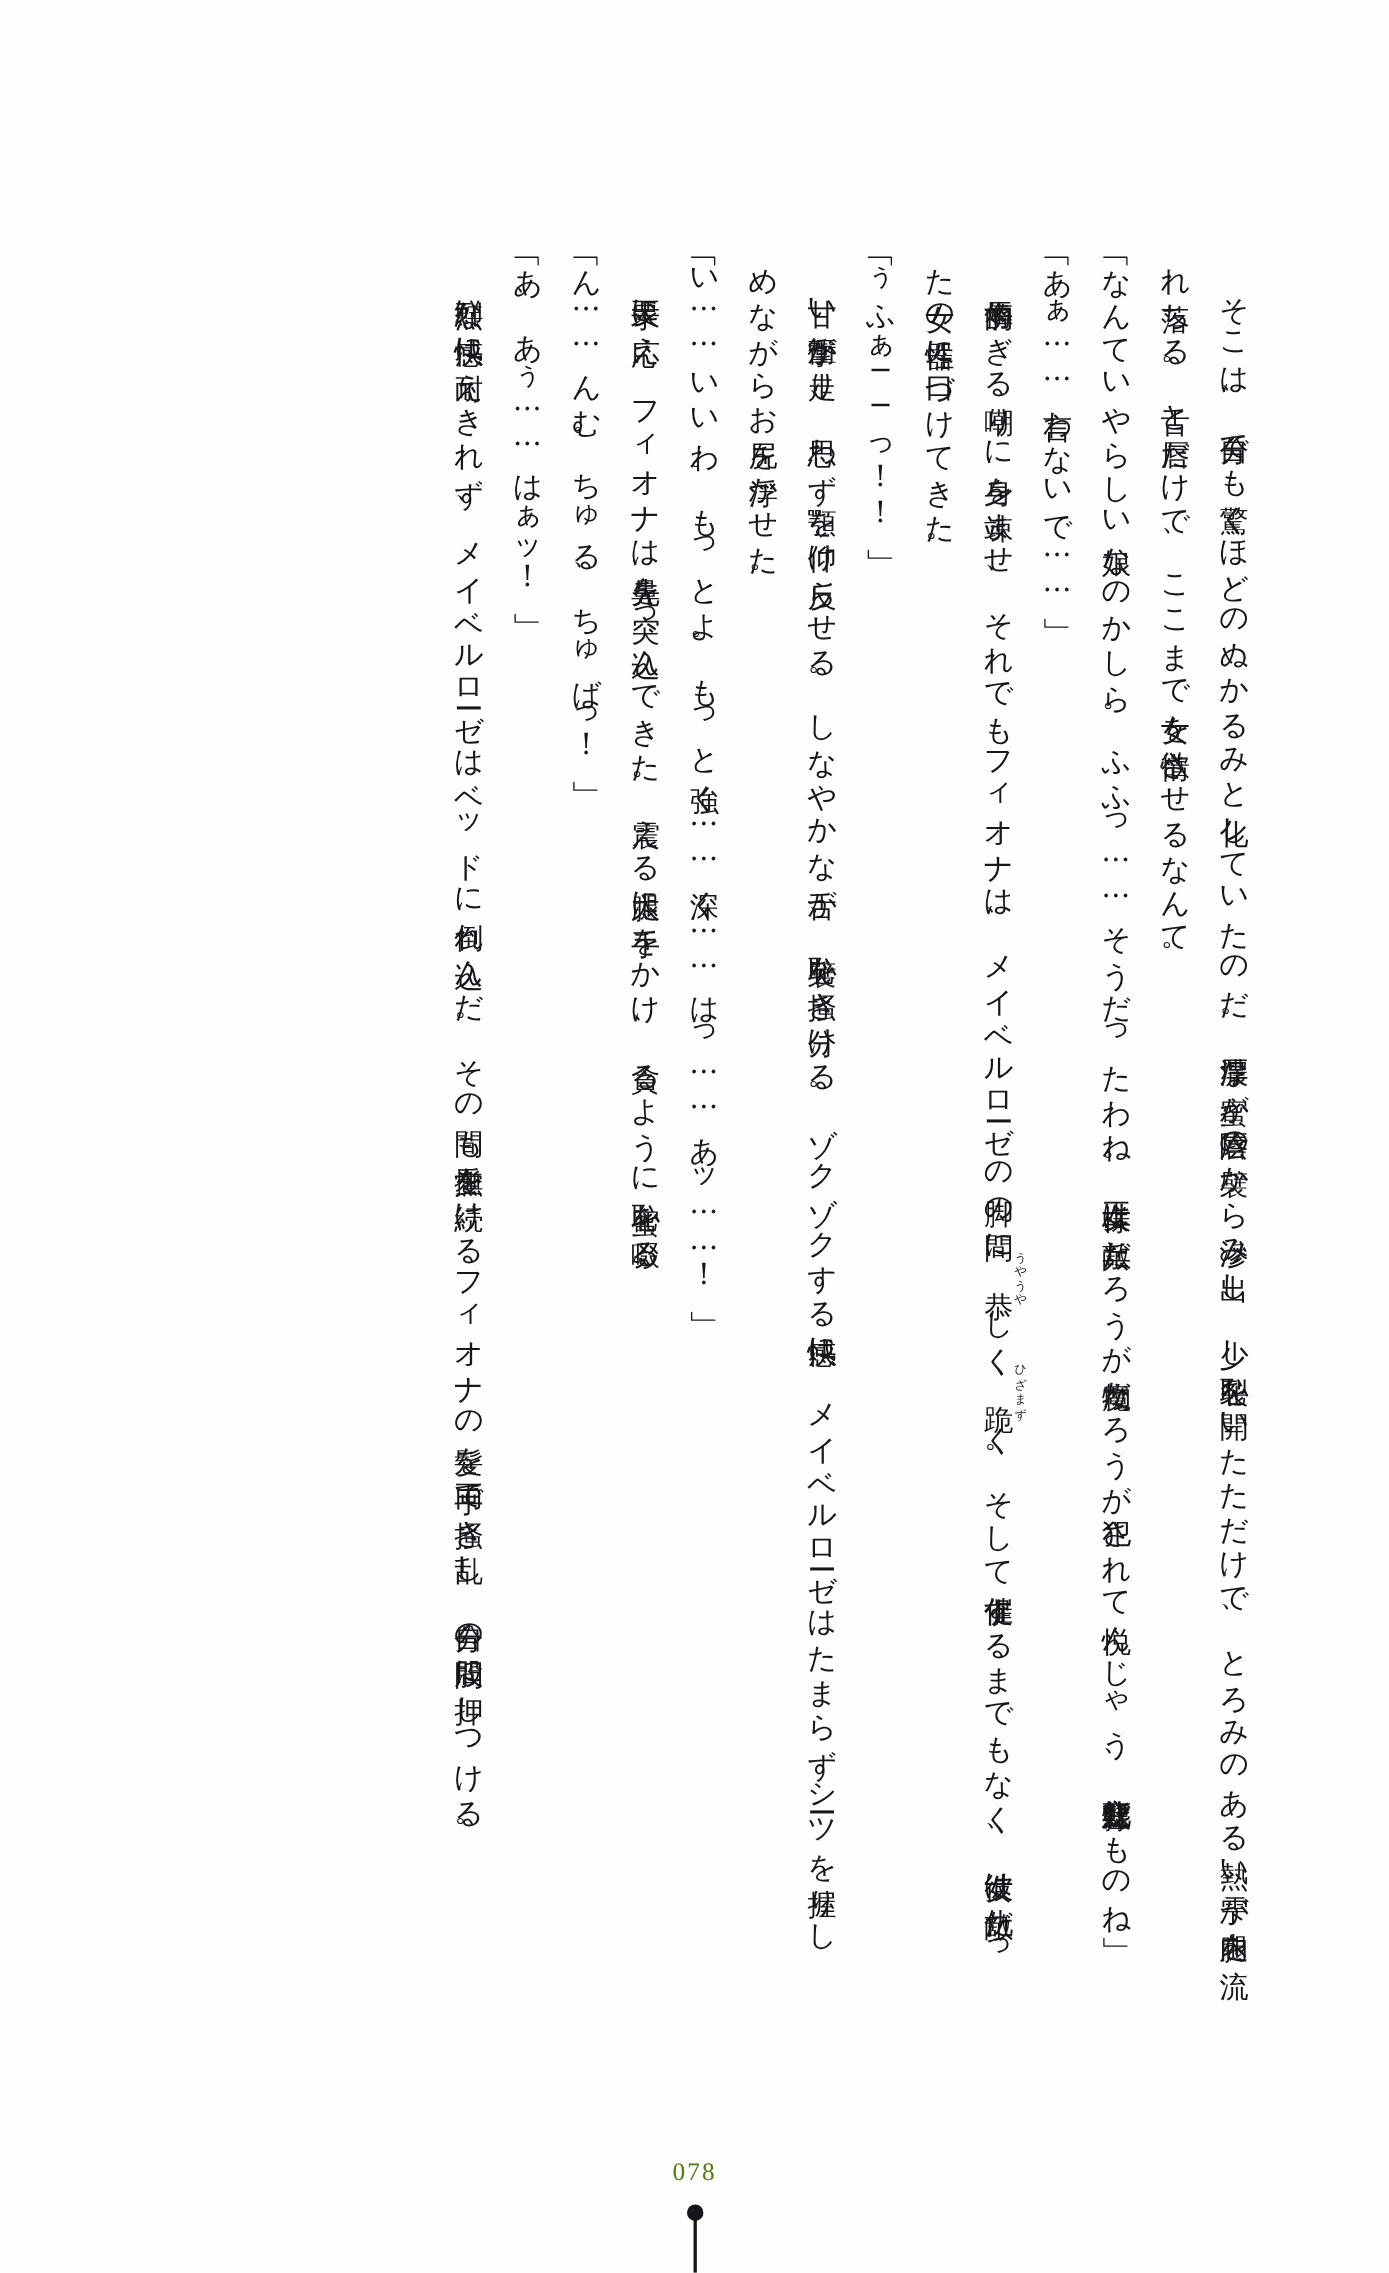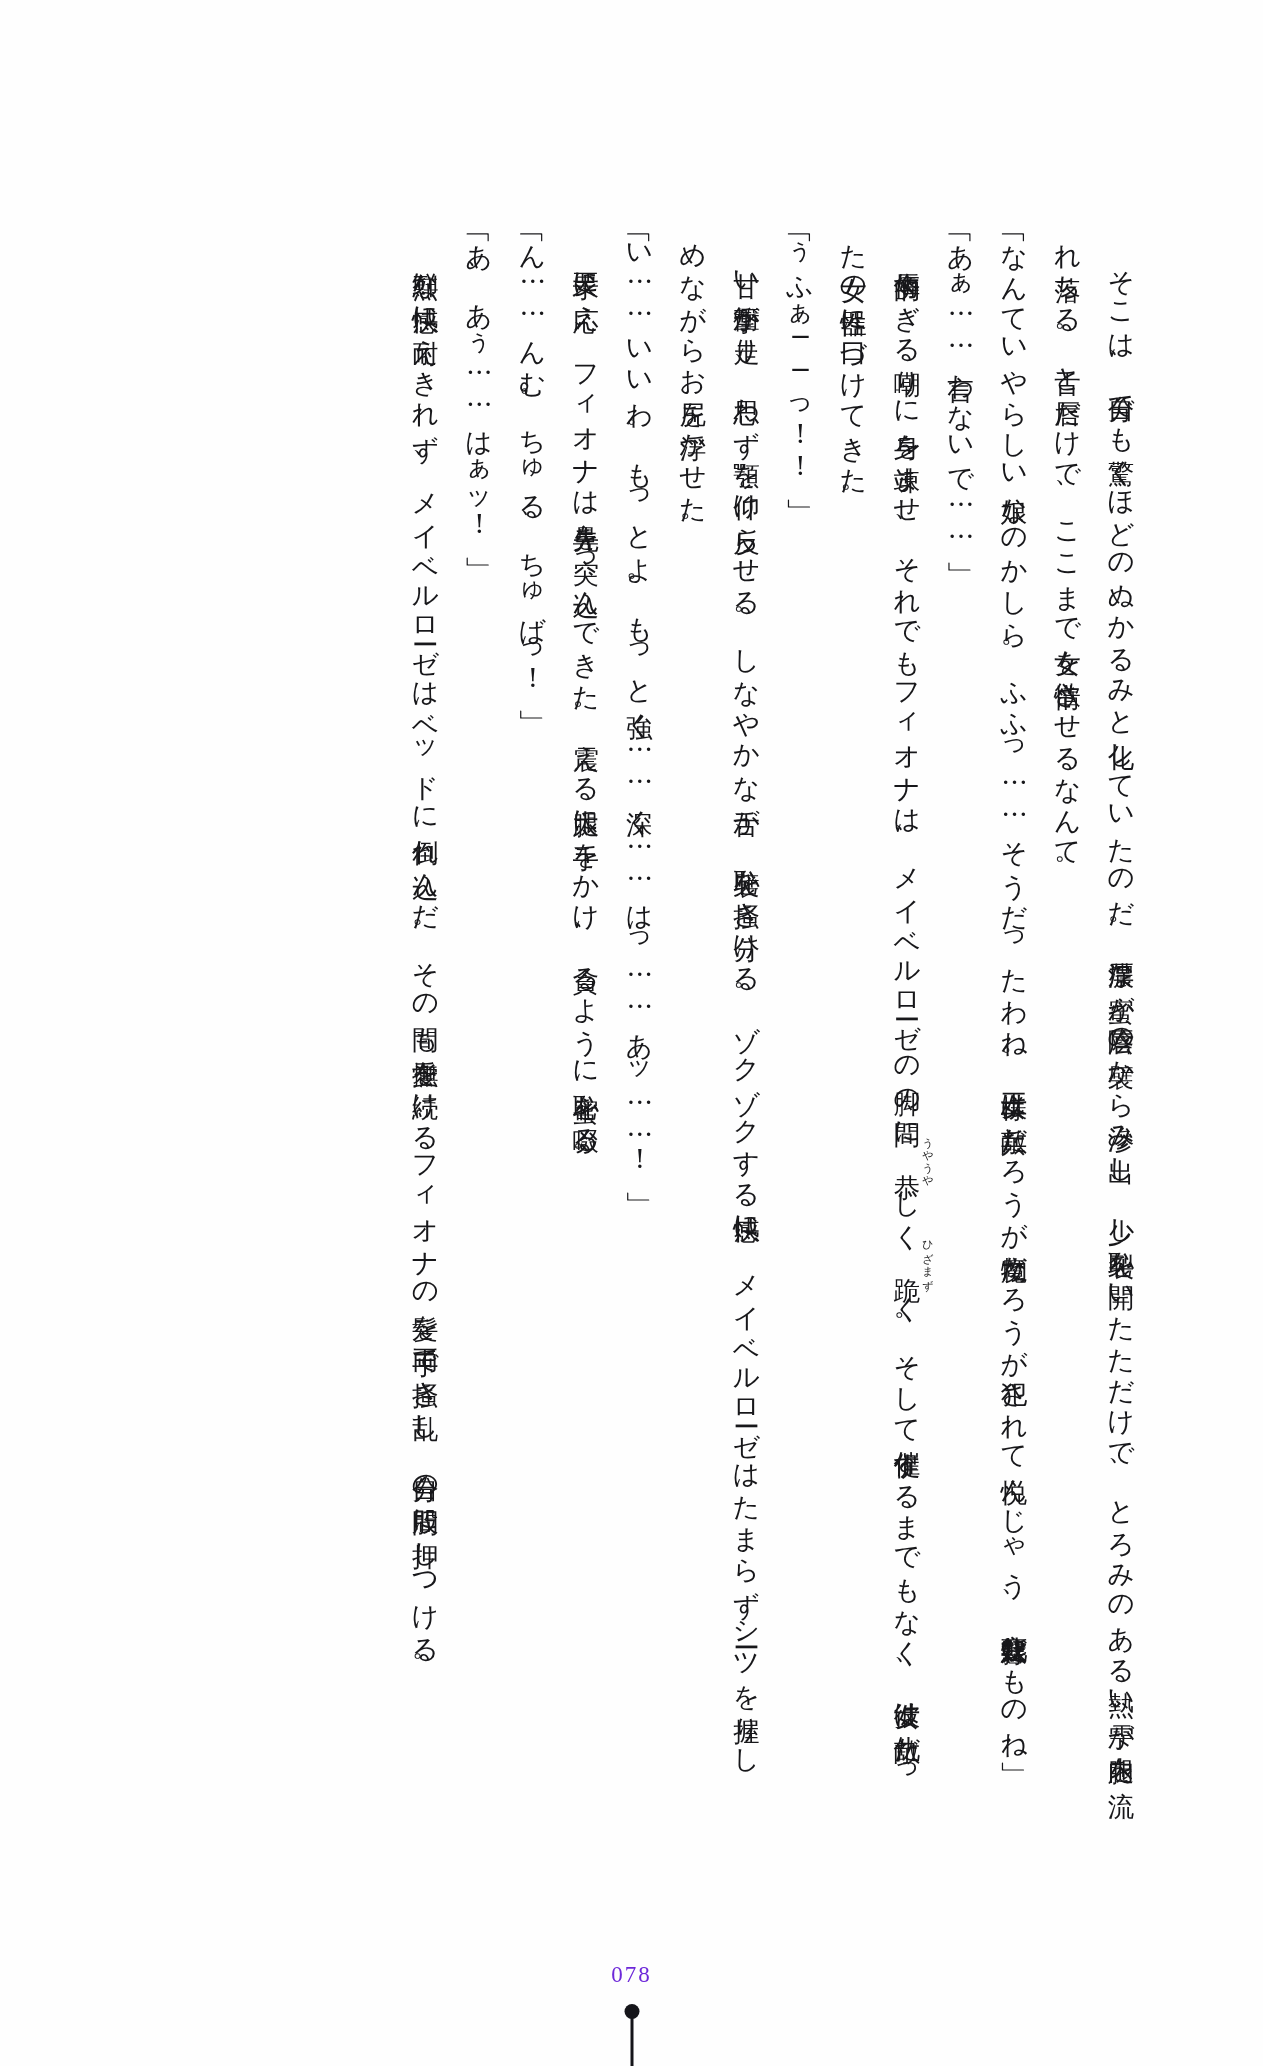--- a/index.html
+++ b/index.html
@@ -63,21 +63,21 @@
 
   
   #page-number {
     position: absolute;
     bottom: 78px;
     left: 0;
     right: 0;
     text-align: center;
     font-size: 23px;
     letter-spacing: 2px;
-    color: #6d28d9;
+    color: #4d7c0f;
     font-family: "Liberation Serif", serif;
   }
 
   
   #ornament {
     position: absolute;
     bottom: 0;
     left: 50%;
     transform: translateX(-50%);
     width: 40px;

